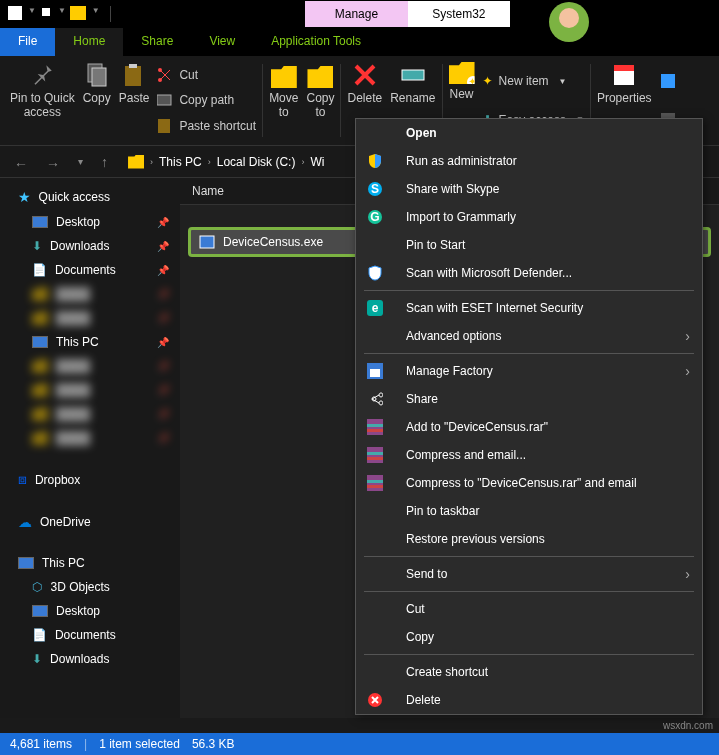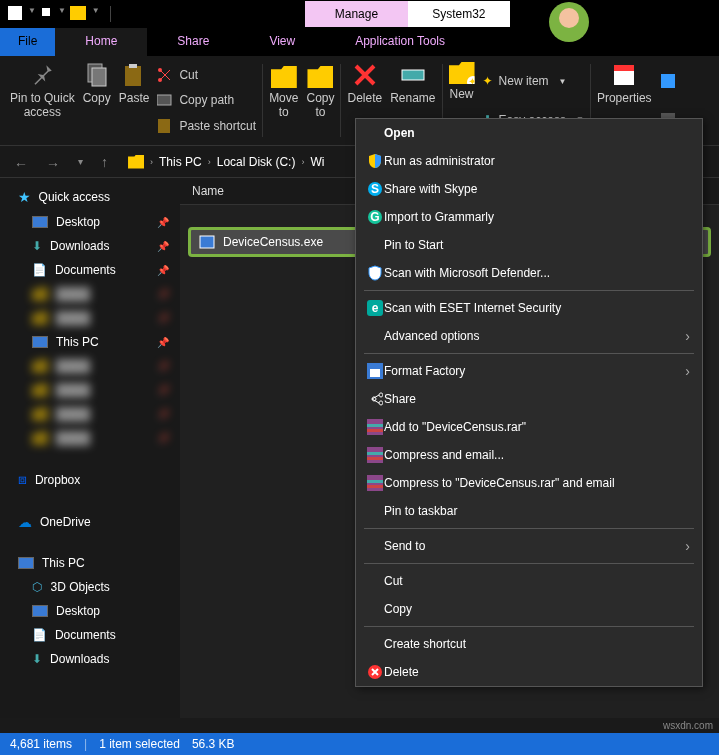--- a/index.html
+++ b/index.html
@@ -8,22 +8,22 @@
 .tb-icons{display:flex;gap:4px;padding:0 8px}
 .tb-sq{width:14px;height:14px;background:#fff}
 .tb-folder{width:16px;height:14px;background:#ffcc00}
 .tb-down{color:#888;font-size:8px;margin-left:2px}
 .tb-sep{width:1px;height:16px;background:#444;margin:0 6px}
 .tab-manage{background:#f3c6f3;color:#000;padding:6px 30px;margin-left:180px}
 .tab-sys{background:#fff;color:#000;padding:6px 24px}
 .avatar{position:absolute;right:130px;top:2px;width:40px;height:40px;background:#7cb342;border-radius:50%;overflow:hidden;z-index:5}
 .avatar::after{content:'';position:absolute;width:20px;height:20px;background:#f4c2a0;border-radius:50%;left:10px;top:6px}
 .head2{height:28px;background:#000;display:flex}
-.menu-file{background:#1a6dd8;color:#000000;padding:6px 18px}
-.menu-tab{padding:6px 30px;color:#f0abfc}
+.menu-file{background:#1a6dd8;color:#ffffff;padding:6px 18px}
+.menu-tab{padding:6px 18px;color:#84cc16}
 .menu-tab.active{background:#191919}
 .ribbon{height:90px;background:#191919;display:flex;padding:4px 6px;border-bottom:1px solid #333}
 .rib-grpV{display:flex;flex-direction:column;justify-content:space-around;padding:2px 4px}
 .rib-big{display:flex;flex-direction:column;align-items:center;gap:3px;padding:2px 4px;color:#ccc;font-size:11px;text-align:center}
 .rib-sm{display:flex;align-items:center;gap:6px;color:#ccc;font-size:11px;padding:2px 0}
 .rib-sm svg,.rib-sm .ico{width:16px;height:16px}
 .rib-sep{width:1px;background:#333;margin:4px 2px}
 .rib-label{position:absolute;bottom:-2px;left:0;right:0;text-align:center;font-size:11px;color:#aaa}
 .addr{height:32px;background:#191919;display:flex;align-items:center;gap:10px;padding:0 10px;border-bottom:1px solid #333}
 .nav-arr{color:#888;font-size:14px;padding:0 4px}
@@ -35,21 +35,21 @@
 .sb-item{display:flex;align-items:center;gap:8px;padding:5px 10px 5px 18px;color:#fff;font-size:12px}
 .sb-sub{padding-left:32px}
 .sb-pin{margin-left:auto;color:#888;font-size:10px}
 .sb-blur{filter:blur(4px);opacity:0.5}
 .sb-spacer{height:16px}
 .content{flex:1;background:#202020}
 .col-head{display:flex;padding:6px 12px;color:#ddd;border-bottom:1px solid #333;background:#191919}
 .file-row{display:flex;align-items:center;gap:8px;padding:4px 12px;margin:2px 8px}
 .file-row.sel{background:#4a4a4a;border:3px solid #7cb342;border-radius:4px;padding:4px 8px}
 .ctxmenu{position:absolute;left:355px;top:118px;width:348px;background:#2b2b2b;border:1px solid #555;z-index:100;box-shadow:2px 2px 8px rgba(0,0,0,0.5)}
-.ctx-item{display:flex;align-items:center;gap:0;padding:5px 12px 5px 10px;color:#fff;font-size:13px}
+.ctx-item{display:flex;align-items:center;gap:22px;padding:5px 12px 5px 10px;color:#fff;font-size:13px}
 .ctx-item.bold{font-weight:bold}
 .ctx-icon{width:18px;height:18px;display:flex;align-items:center;justify-content:center;flex-shrink:0}
 .ctx-arrow{margin-left:auto;color:#aaa;font-size:14px}
 .ctx-sep{height:1px;background:#555;margin:3px 8px}
 .status{position:absolute;bottom:0;left:0;right:0;height:22px;background:#1a6dd8;color:#fff;display:flex;align-items:center;padding:0 10px;gap:12px;font-size:11px}
 .status-sep{color:rgba(255,255,255,0.5)}
 .watermark{position:absolute;right:6px;bottom:24px;color:#888;font-size:10px}
 .ico-folder{width:16px;height:14px;background:#ffcc00;clip-path:polygon(0 15%,40% 15%,50% 0,100% 0,100% 100%,0 100%)}
 .ico-star{color:#40c4ff;font-size:14px}
 .ico-mon{width:16px;height:12px;background:#3a7bd5;border:1px solid #666}
@@ -372,21 +372,21 @@
       <span class="ctx-arrow">›</span>
     </div>
   <div class="ctx-sep"></div>
   <div class="ctx-item">
       <span class="ctx-icon">
         <svg width="16" height="16">
           <rect width="16" height="16" fill="#3a7bd5"></rect>
           <rect x="3" y="6" width="10" height="8" fill="#fff"></rect>
         </svg>
       </span>
-      <span>Format Factory</span>
+      <span>Manage Factory</span>
       <span class="ctx-arrow">›</span>
     </div>
   <div class="ctx-item">
       <span class="ctx-icon">
         <svg width="16" height="16">
           <path stroke="#fff" fill="none" d="M12 4L5 8l7 4M12 4a2 2 0 100-.1M5 8a2 2 0 100-.1M12 12a2 2 0 100-.1"></path>
         </svg>
       </span>
       <span>Share</span>
     </div>
@@ -416,20 +416,24 @@
           <rect width="16" height="16" fill="#8b4789"></rect>
           <rect y="5" width="16" height="3" fill="#4aa"></rect>
           <rect y="10" width="16" height="3" fill="#c44"></rect>
         </svg>
       </span>
       <span>Compress to "DeviceCensus.rar" and email</span>
     </div>
   <div class="ctx-item">
       <span class="ctx-icon"></span>
       <span>Pin to taskbar</span>
+    </div>
+  <div class="ctx-item">
+      <span class="ctx-icon"></span>
+      <span>Restore previous versions</span>
     </div>
   <div class="ctx-sep"></div>
   <div class="ctx-item">
       <span class="ctx-icon"></span>
       <span>Send to</span>
       <span class="ctx-arrow">›</span>
     </div>
   <div class="ctx-sep"></div>
   <div class="ctx-item">
       <span class="ctx-icon"></span>

